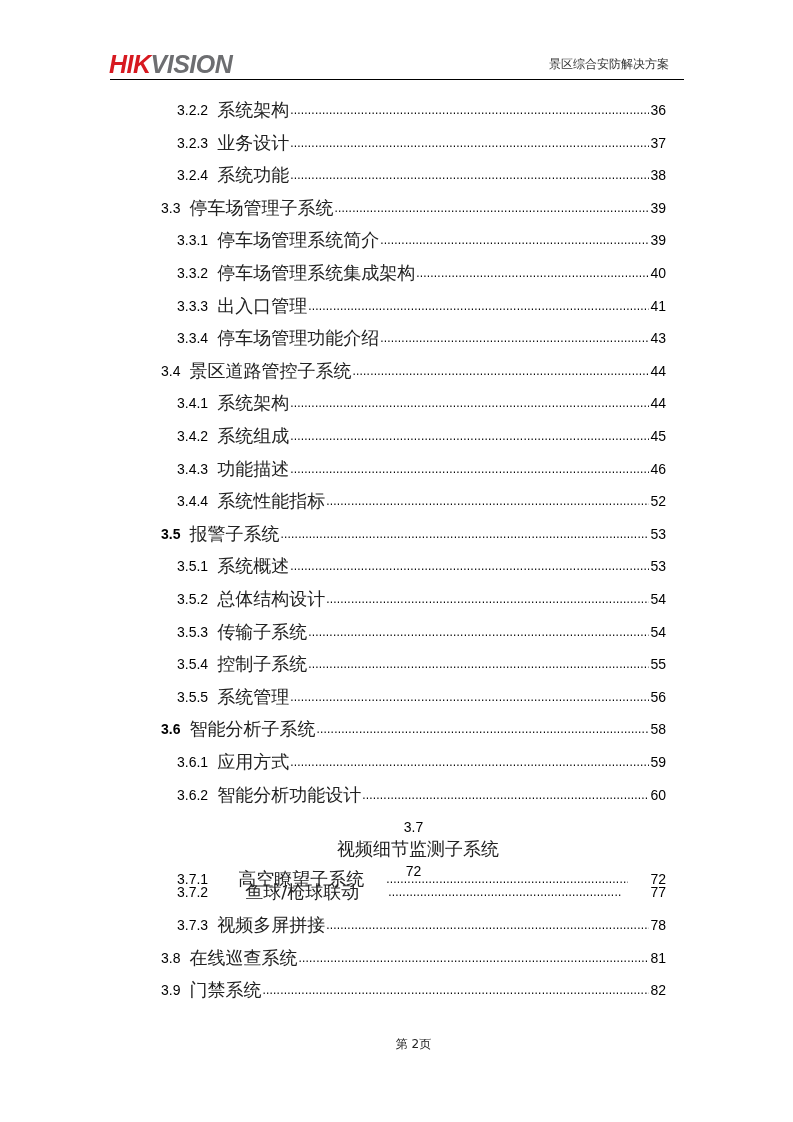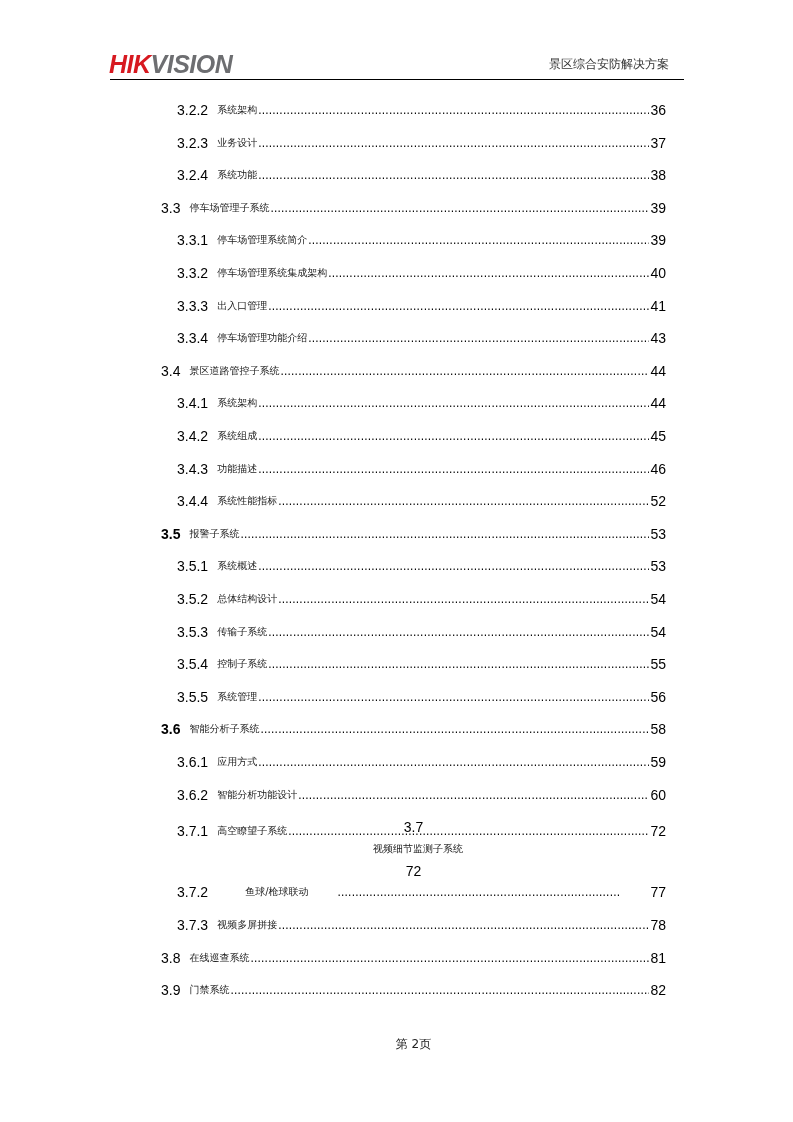--- a/index.html
+++ b/index.html
@@ -12,21 +12,21 @@
   .header-title { position:absolute; right:124px; top:56px; font-family:Liberation Sans, sans-serif;
                   font-size:12px; color:#333; }
   .header-rule { position:absolute; left:110px; top:79px; width:574px; height:1px; background:#000; }
   .toc { position:absolute; left:0; top:95px; width:793px; }
   .toc-row { position:absolute; height:22px; display:flex; align-items:center;
              font-size:14px; line-height:22px; right:127px; }
   .toc-row.l2 { left:161px; }
   .toc-row.l3 { left:177px; }
   .num { white-space:nowrap; }
   .num.bold { font-weight:bold; }
-  .title { white-space:nowrap; margin-left:9px; font-family:"DejaVu Sans",sans-serif; font-size:10px; color:#222; }
+  .title { white-space:nowrap; margin-left:9px; font-family:"DejaVu Sans",sans-serif; font-size:18px; color:#222; }
   .leader { flex:1; overflow:hidden; white-space:nowrap; margin:0 1px; color:#000; letter-spacing:0.2px; font-size:12px; }
   .leader::after { content:"................................................................................................................................................................................................................................................"; }
   .page { white-space:nowrap; text-align:right; }
   .footer { position:absolute; left:17px; width:793px; top:1036px; text-align:center;
             font-size:12px; color:#222; font-family:"DejaVu Sans",sans-serif; }
 </style>
 </head>
 <body>
 
 <div class="logo"><span class="hik">HIK</span><span class="vis">VISION</span></div>
@@ -165,21 +165,21 @@
       <span class="title">智能分析功能设计</span>
       <span class="leader"></span>
       <span class="page">60</span>
     </div>
     <div class="toc-row l2" style="top: 721.2px; flex-direction: column;">
       <span class="num">3.7</span>
       <span class="title">视频细节监测子系统</span>
       <span class="leader"></span>
       <span class="page">72</span>
     </div>
-    <div class="toc-row l3" style="top: 725px;">
+    <div class="toc-row l3" style="top: 773px; gap: 21px;">
       <span class="num">3.7.1</span>
       <span class="title">高空瞭望子系统</span>
       <span class="leader"></span>
       <span class="page">72</span>
     </div>
     <div class="toc-row l3" style="top: 786.4px; gap: 28px;">
       <span class="num">3.7.2</span>
       <span class="title">鱼球/枪球联动</span>
       <span class="leader"></span>
       <span class="page">77</span>

